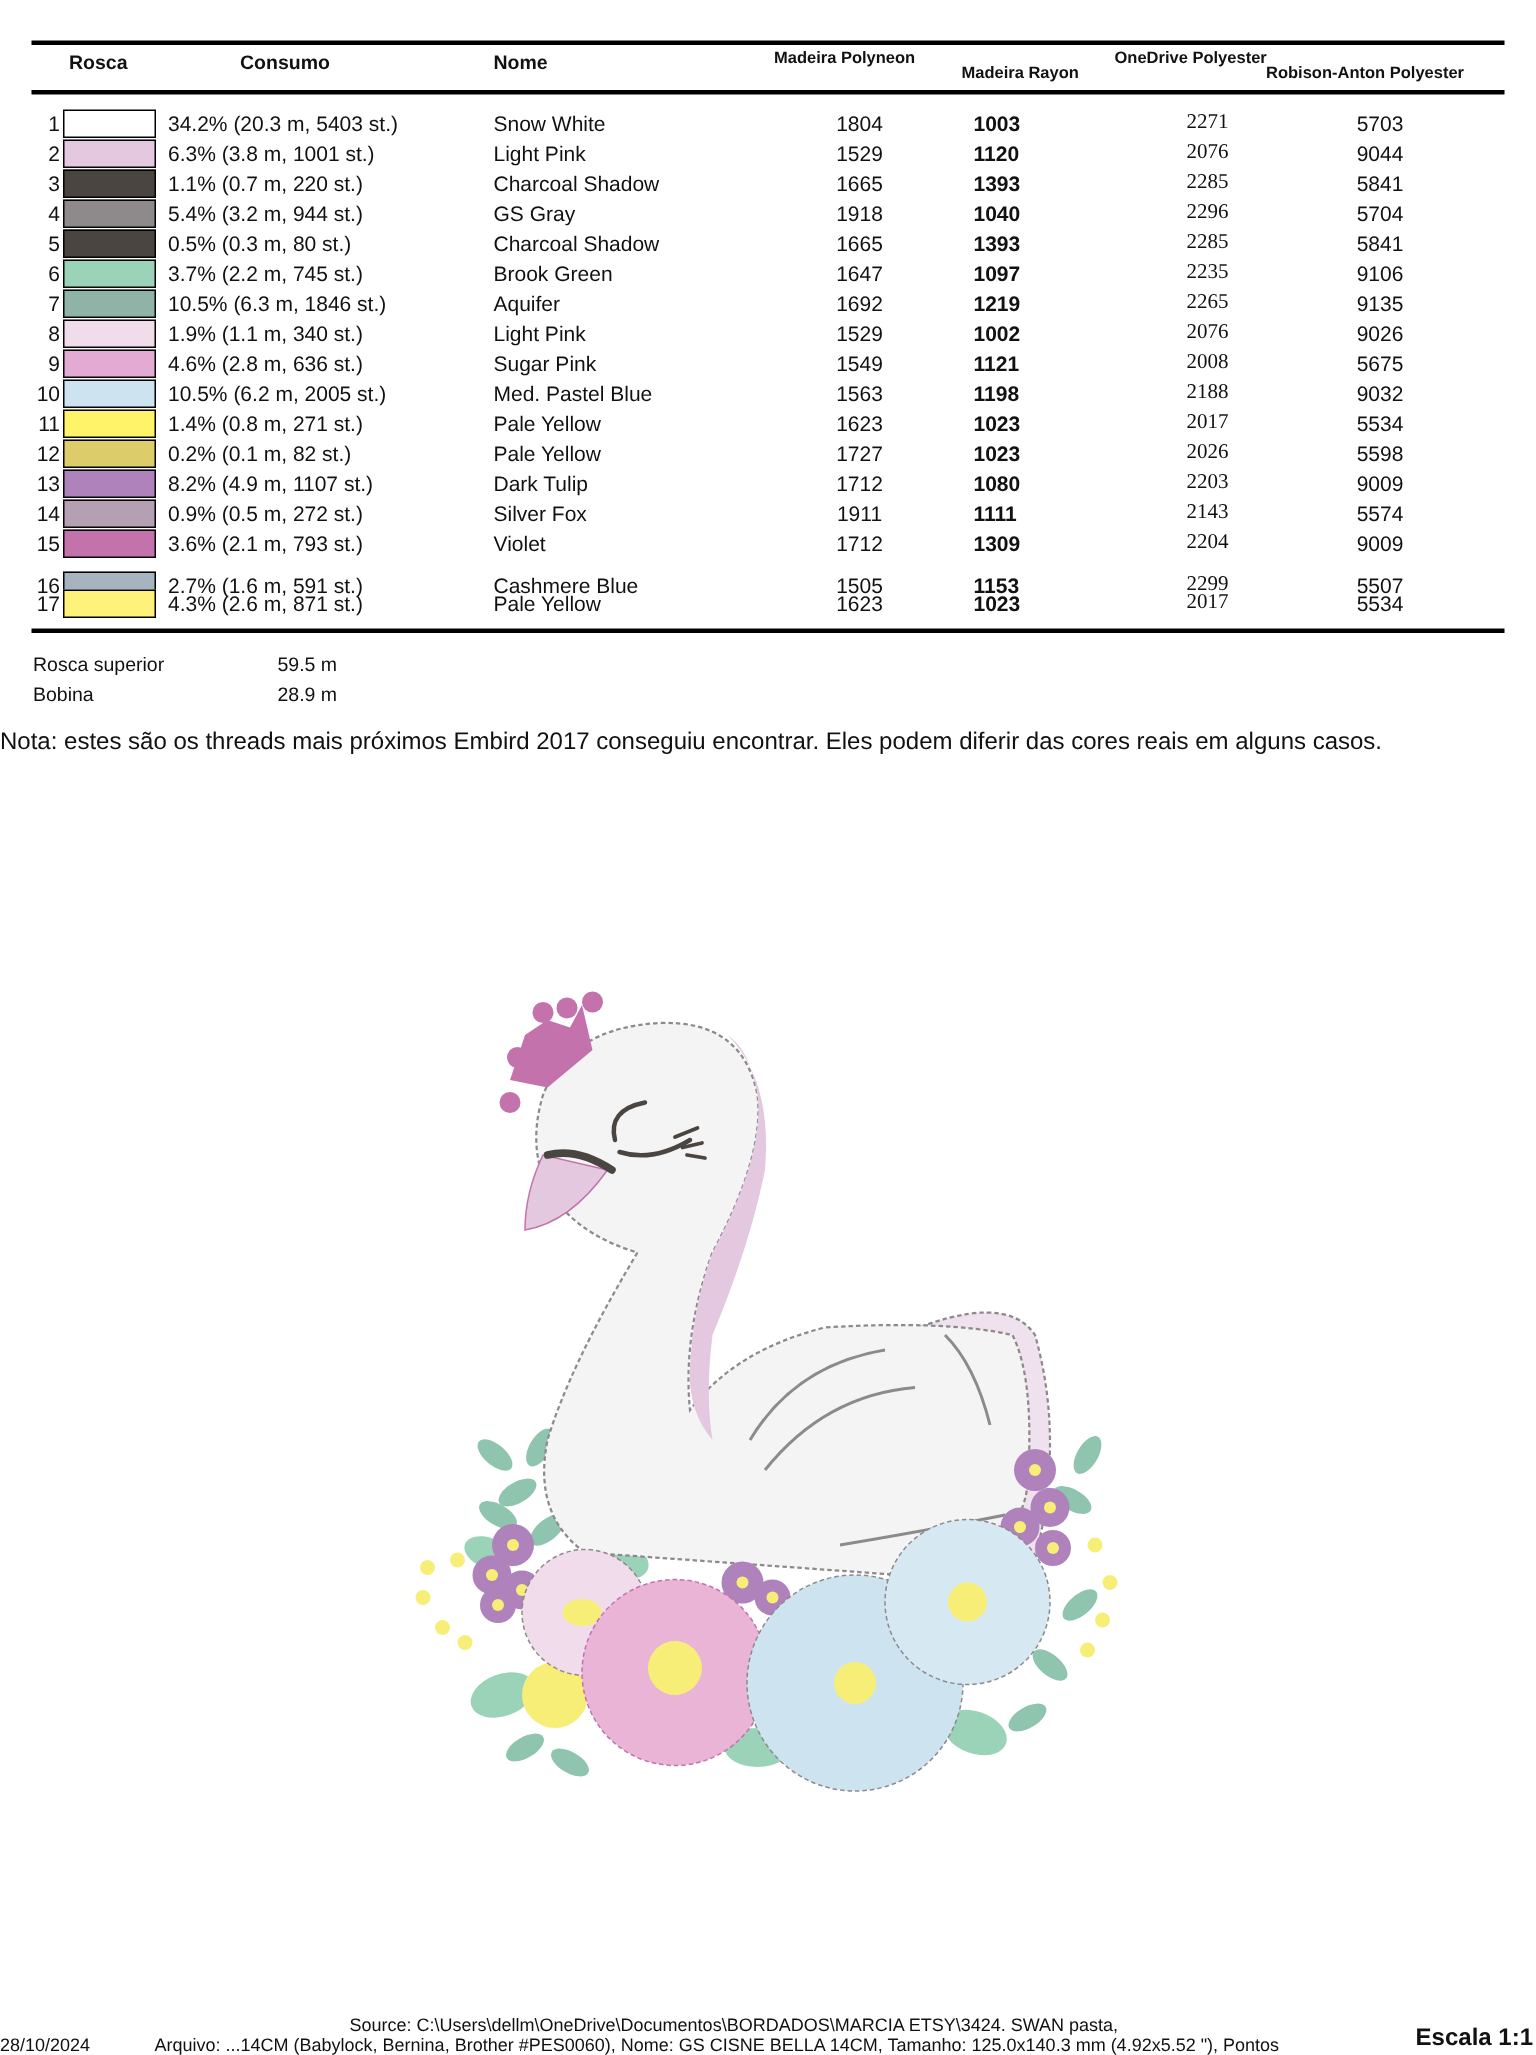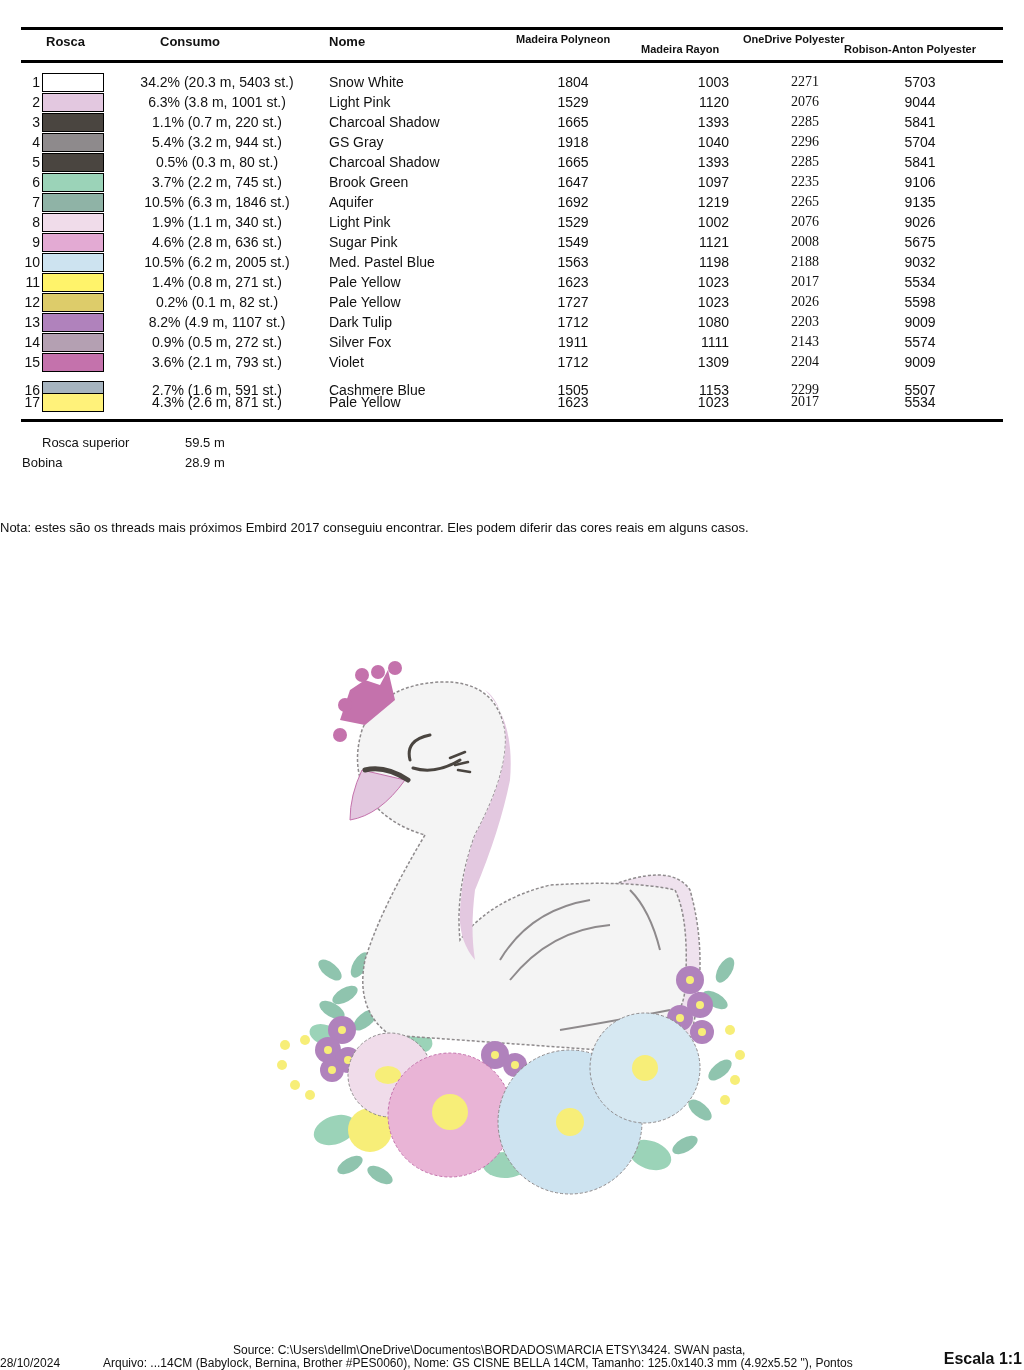--- a/index.html
+++ b/index.html
@@ -6,28 +6,28 @@
   body { width:1024px; height:1370px; position:relative; overflow:hidden;
          font-family:"Liberation Sans", sans-serif; color:#111; }
   .rule { position:absolute; left:21px; width:982px; height:3px; background:#000; }
   .hdr { position:absolute; font-weight:bold; white-space:nowrap; }
   .hdr.main { font-size:13px; top:34px; }
   .hdr.small { font-size:11px; }
   .row { position:absolute; left:0; width:1024px; height:20px; font-size:14px; }
   .row > span { position:absolute; top:2px; white-space:nowrap; line-height:16px; }
   .row .num { left:0; width:40px; text-align:right; }
   .row .sw { left:42px; top:1px; width:60px; height:17px; border:1px solid #000; box-sizing:content-box; }
-  .row .cons { left:112px; width:210px; text-align:center; }
+  .row .cons { left:112px; width:210px; text-align:left; }
   .row .nome { left:329px; }
   .row .c1 { left:533px; width:80px; text-align:center; }
-  .row .c2 { left:649px; width:80px; text-align:right; }
+  .row .c2 { left:649px; width:80px; text-align:left;font-weight:bold; }
   .row .c3 { left:765px; width:80px; text-align:center;font-family:Liberation Serif, serif; }
   .row .c4 { left:880px; width:80px; text-align:center; }
   .sum { position:absolute; font-size:13px; white-space:nowrap; }
-  .note { position:absolute; left:0; top:520px; font-size:13px; white-space:nowrap;text-align:center; }
+  .note { position:absolute; left:0; top:486px; font-size:16px; white-space:nowrap;text-align:center; }
   .footer { position:absolute; font-size:12px; white-space:nowrap; }
   .scale { position:absolute; right:2px; top:1350px; font-size:16px; font-weight:bold; }
   #design { position:absolute; left:270px; top:660px; width:480px; height:540px; }
 </style>
 </head>
 <body>
 
 <div class="rule" style="top:27px;"></div>
 <div class="hdr main" style="left:46px;">Rosca</div>
 <div class="hdr main" style="left:160px;">Consumo</div>
@@ -206,21 +206,21 @@
     <span class="nome">Pale Yellow</span>
     <span class="c1">1623</span>
     <span class="c2">1023</span>
     <span class="c3">2017</span>
     <span class="c4">5534</span>
   </div>
   </div>
 
 <div class="rule" style="top:419px;"></div>
 
-<div class="sum" style="left:22px; top:435px;margin-left:20px;">Rosca superior</div>
+<div class="sum" style="left:22px; top:435px;">Rosca superior</div>
 <div class="sum" style="left:185px; top:435px;">59.5 m</div>
 <div class="sum" style="left:22px; top:455px;">Bobina</div>
 <div class="sum" style="left:185px; top:455px;">28.9 m</div>
 
 <div class="note">Nota: estes são os threads mais próximos Embird 2017 conseguiu encontrar. Eles podem diferir das cores reais em alguns casos.</div>
 
 <svg id="design" viewBox="0 0 480 540" xmlns="http://www.w3.org/2000/svg">
   <g fill="#8fc4ae">
     <ellipse cx="60" cy="310" rx="14" ry="7" transform="rotate(40 60 310)"></ellipse>
     <ellipse cx="75" cy="335" rx="14" ry="7" transform="rotate(-30 75 335)"></ellipse>

